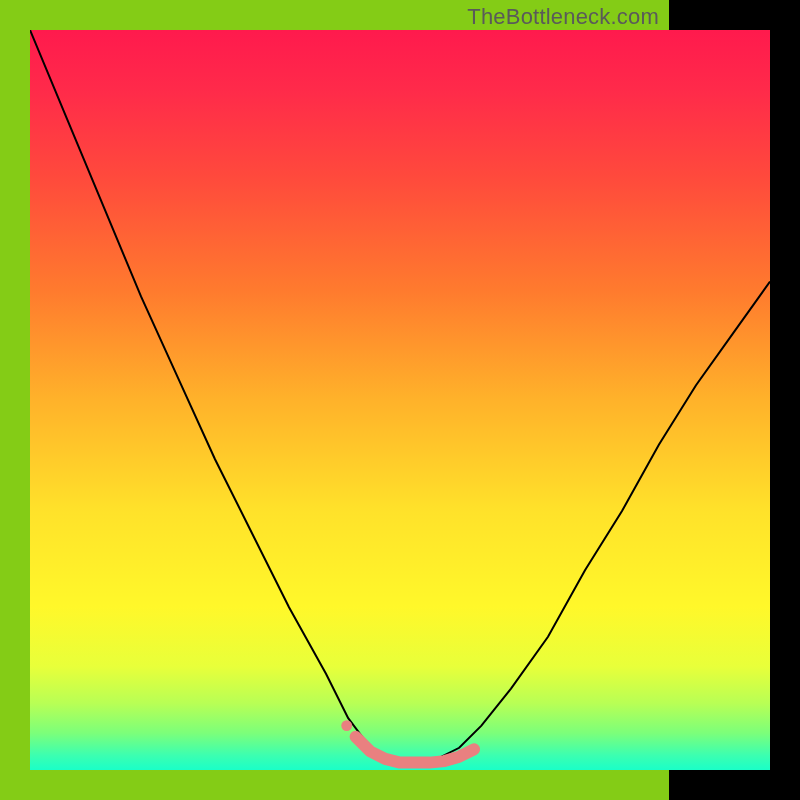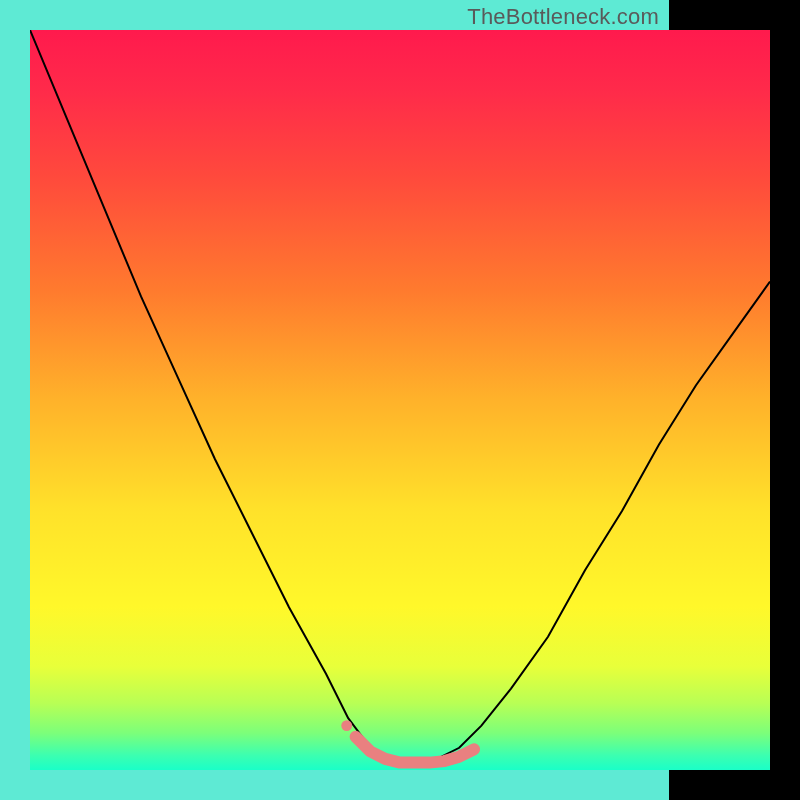--- a/index.html
+++ b/index.html
@@ -10,21 +10,21 @@
     background: #000;
     overflow: hidden;
     font-family: Arial, Helvetica, sans-serif;
   }
   .frame {
     position: absolute;
     left: 0;
     top: 0;
     width: 669px;
     height: 800px;
-    background: #5eead4;
+    background: #84cc16;
   }
   .plot {
     position: absolute;
     left: 30px;
     top: 30px;
     width: 740px;
     height: 740px;
     background: linear-gradient(to bottom,
       #ff1a4d 0%,
       #ff2a4a 8%,

